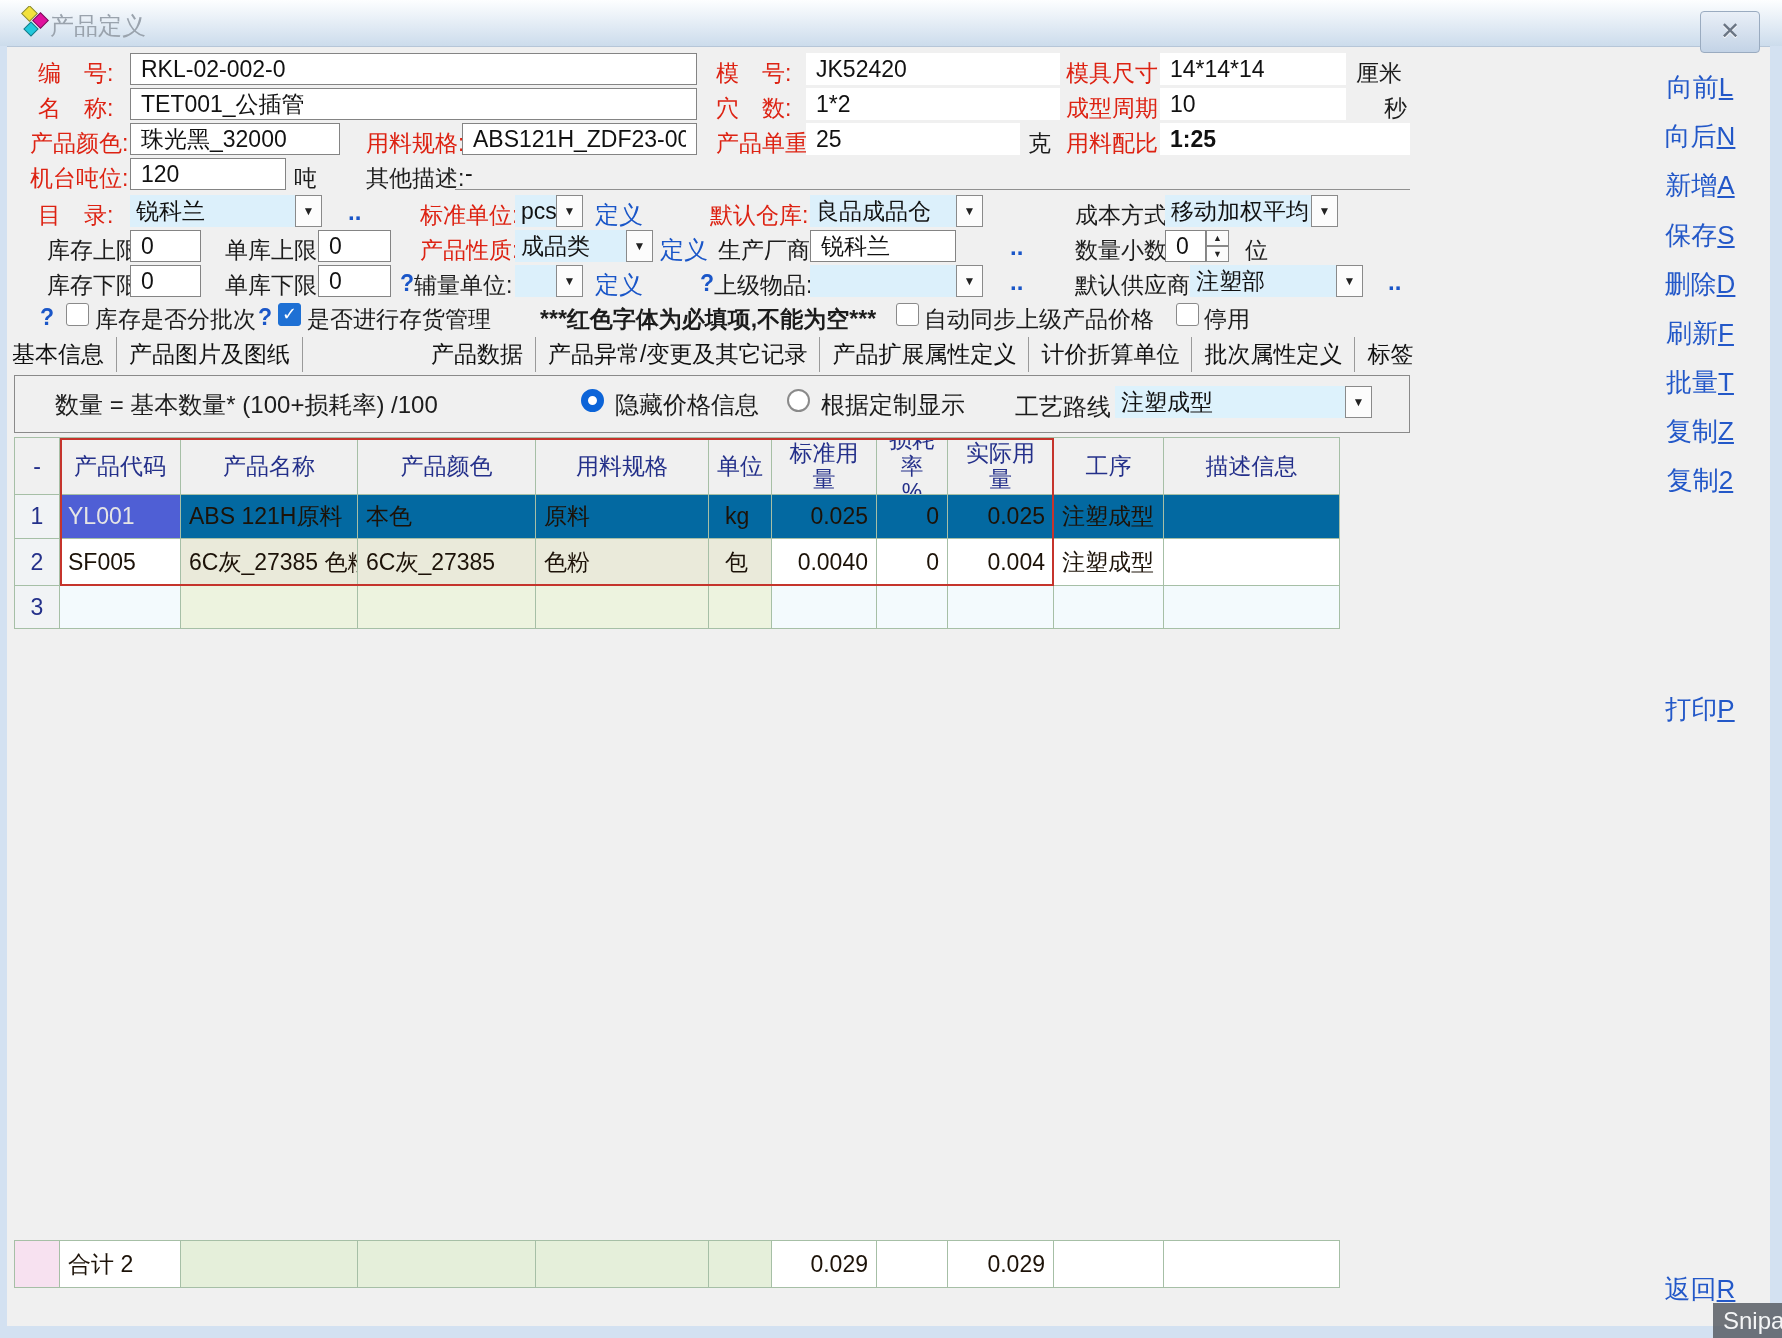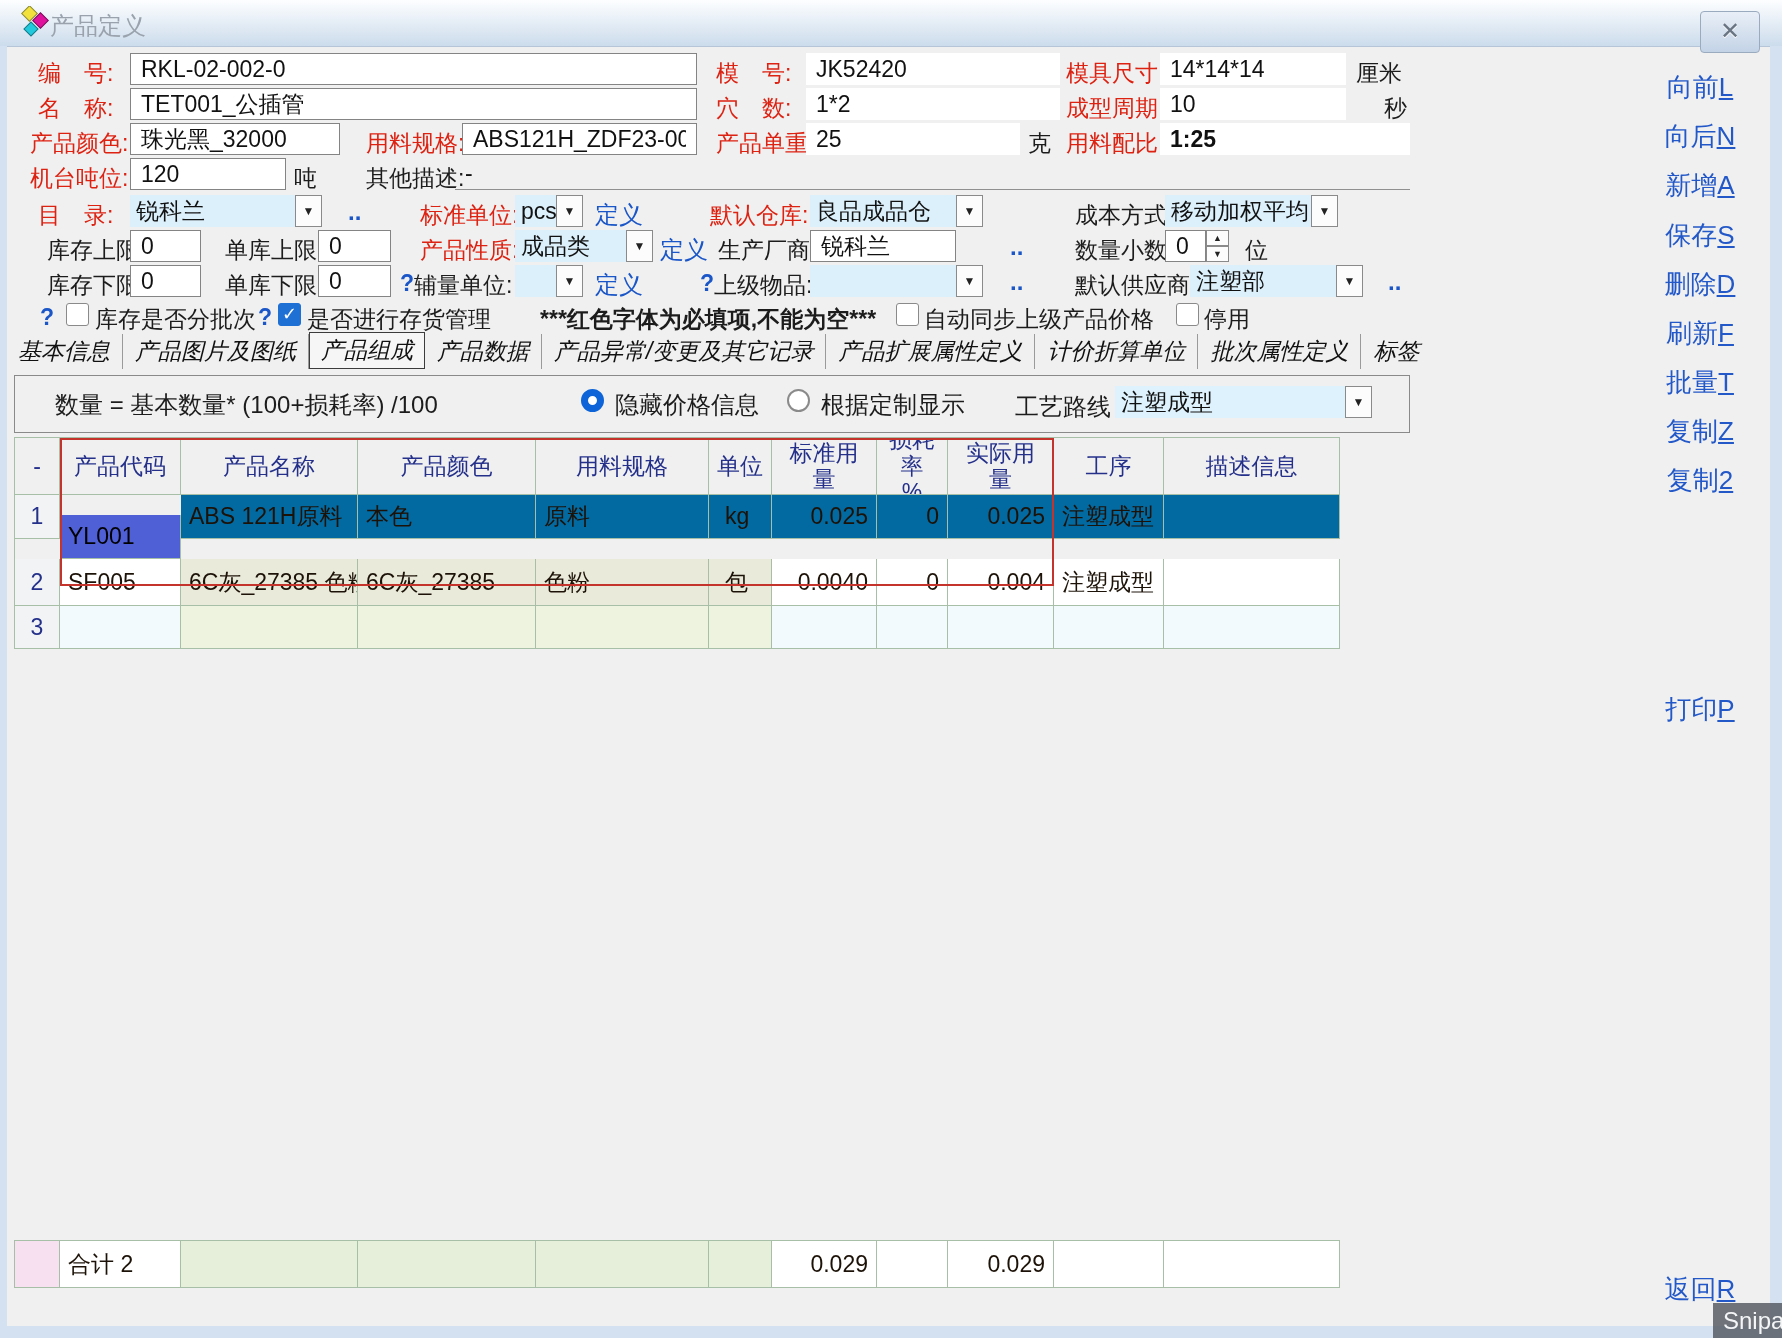--- a/index.html
+++ b/index.html
@@ -39,21 +39,21 @@
     border-radius:3px;box-sizing:border-box;}
   .chk.checked{background:#1e70d4;border-color:#1e70d4;color:#fff;font-size:18px;
     text-align:center;line-height:21px;}
   .radio{position:absolute;width:23px;height:23px;border-radius:50%;background:#fff;
     border:2px solid #8a8a8a;box-sizing:border-box;}
   .radio.sel{border:7px solid #0c64d8;}
   .spin{position:absolute;width:23px;height:32px;display:flex;flex-direction:column;}
   .spin div{flex:1;background:#fcfcfc;border:1px solid #8a8a8a;font-size:9px;color:#222;
     text-align:center;line-height:14px;box-sizing:border-box;}
   
-  .tabs{position:absolute;left:6px;top:337px;height:32px;display:flex;align-items:flex-end;font-style:italic;}
+  .tabs{position:absolute;left:0;top:337px;height:32px;display:flex;align-items:flex-start;}
   .tab{font-size:23px;color:#111;padding:2px 12px;border-right:1px solid #9a9a9a;white-space:nowrap;cursor:default;}
   .tab.sel{border:1px solid #3c3c3c;background:#f6f6f6;padding:2px 11px;margin-top:46px;}
   
   .panel{position:absolute;left:14px;top:375px;width:1396px;height:58px;
     border:1px solid #8a8a8a;box-sizing:border-box;background:#f0f0f0;}
   
   .tbl{position:absolute;left:14px;top:437px;border:1px solid #a6bfa6;border-right:none;border-bottom:none;}
   .trow{display:flex;}
   .tcell{border-right:1px solid #a6bfa6;border-bottom:1px solid #a6bfa6;box-sizing:border-box;
     font-size:23px;color:#1c1208;display:flex;align-items:center;padding:0 8px;overflow:hidden;white-space:nowrap;}
@@ -62,21 +62,21 @@
   .tcell.r{justify-content:flex-end;}
   .c0{width:45px}.c1{width:121px}.c2{width:177px}.c3{width:178px}.c4{width:173px}
   .c5{width:63px}.c6{width:105px}.c7{width:71px}.c8{width:106px}.c9{width:110px}.c10{width:176px}
   .h57{height:57px}.h44{height:44px}.h47{height:47px}.h43{height:43px}
   .bg-mint{background:#0369a1;}
   .bg-olive{background:#eaeada;}
   .bg-pale{background:#edf3df;}
   .bg-ice{background:#f3fafd;}
   .bg-pink{background:#f7e1f0;}
   .bg-green{background:#e5efda;}
-  .bg-sel{background:#4f5fd5;color:#000000;margin-top:20px;}
+  .bg-sel{background:#4f5fd5;color:#e5e5e5;}
   .redbox{position:absolute;left:45px;top:0;width:994px;height:148px;
     border:2px solid #c5342c;box-sizing:border-box;pointer-events:none;}
   
   .side{position:absolute;width:140px;text-align:center;font-size:26px;color:#2358c8;
     white-space:nowrap;cursor:default;}
   .side .u{text-decoration:underline;}
   
   .wm{position:absolute;right:0;bottom:0;width:69px;height:35px;background:rgba(86,90,97,.83);
     color:#f4f5f6;font-size:24px;padding:2px 0 0 10px;box-sizing:border-box;overflow:hidden;line-height:1.3;}
 </style>

